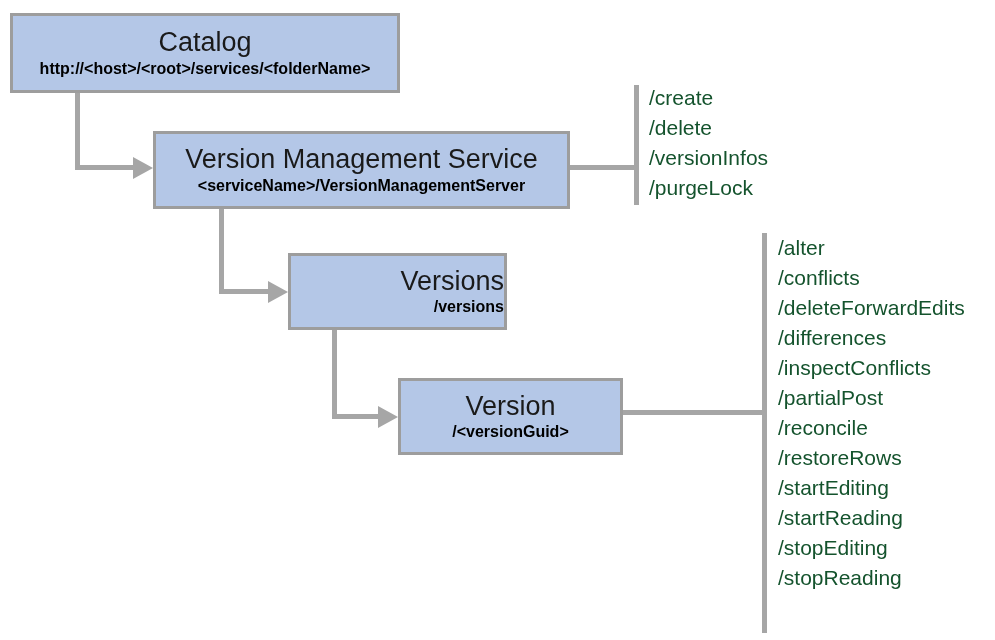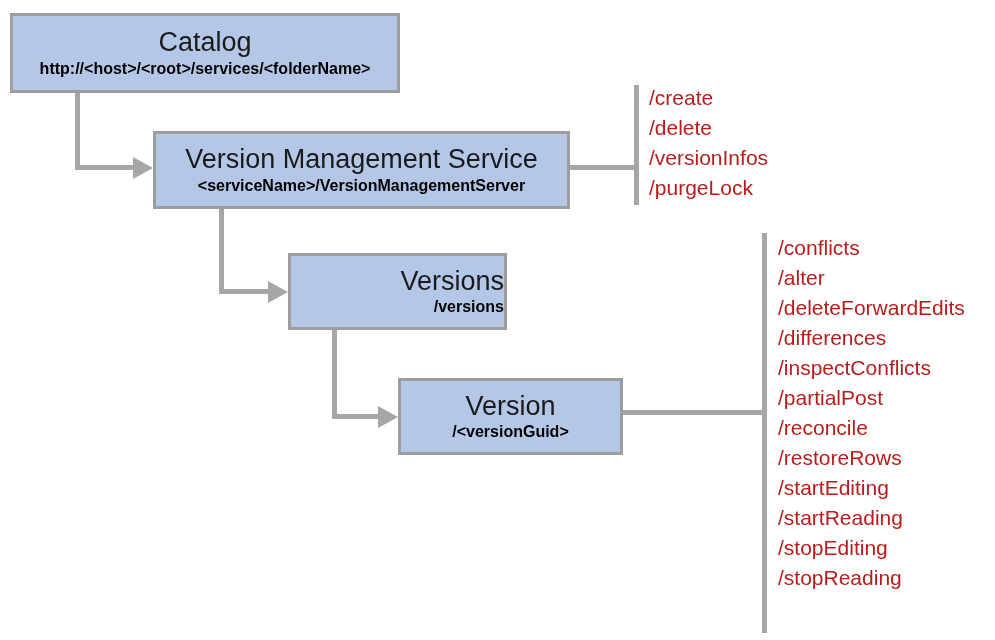--- a/index.html
+++ b/index.html
@@ -14,21 +14,21 @@
     text-align:center;
   }
   .node-title { font-size:27px; color:#1a1a1a; line-height:1.15; }
   .node-subtitle { font-size:16px; font-weight:bold; color:#000000; line-height:1.25; }
   .line { position:absolute; background:#a6a6a6; }
   .arrow {
     position:absolute; width:0; height:0;
     border-top:11px solid transparent; border-bottom:11px solid transparent;
     border-left:20px solid #a6a6a6;
   }
-  .ops { position:absolute; color:#b91c1c; font-size:21px; line-height:30px; white-space:nowrap; }
+  .ops { position:absolute; color:#14532d; font-size:21px; line-height:30px; white-space:nowrap; }
 </style>
 </head>
 <body>
 
 <div class="canvas">
 
   <div class="line" style="left:75px; top:92px; width:5px; height:76px;"></div>
   <div class="line" style="left:75px; top:165px; width:60px; height:5px;"></div>
   <div class="arrow" style="left:133px; top:157px;"></div>
 
@@ -67,22 +67,22 @@
   </div>
 
   <div class="ops" style="left:649px; top:83px;">
     <div>/create</div>
     <div>/delete</div>
     <div>/versionInfos</div>
     <div>/purgeLock</div>
   </div>
 
   <div class="ops" style="left:778px; top:233px;">
+    <div>/alter</div>
     <div>/conflicts</div>
-    <div>/alter</div>
     <div>/deleteForwardEdits</div>
     <div>/differences</div>
     <div>/inspectConflicts</div>
     <div>/partialPost</div>
     <div>/reconcile</div>
     <div>/restoreRows</div>
     <div>/startEditing</div>
     <div>/startReading</div>
     <div>/stopEditing</div>
     <div>/stopReading</div>

